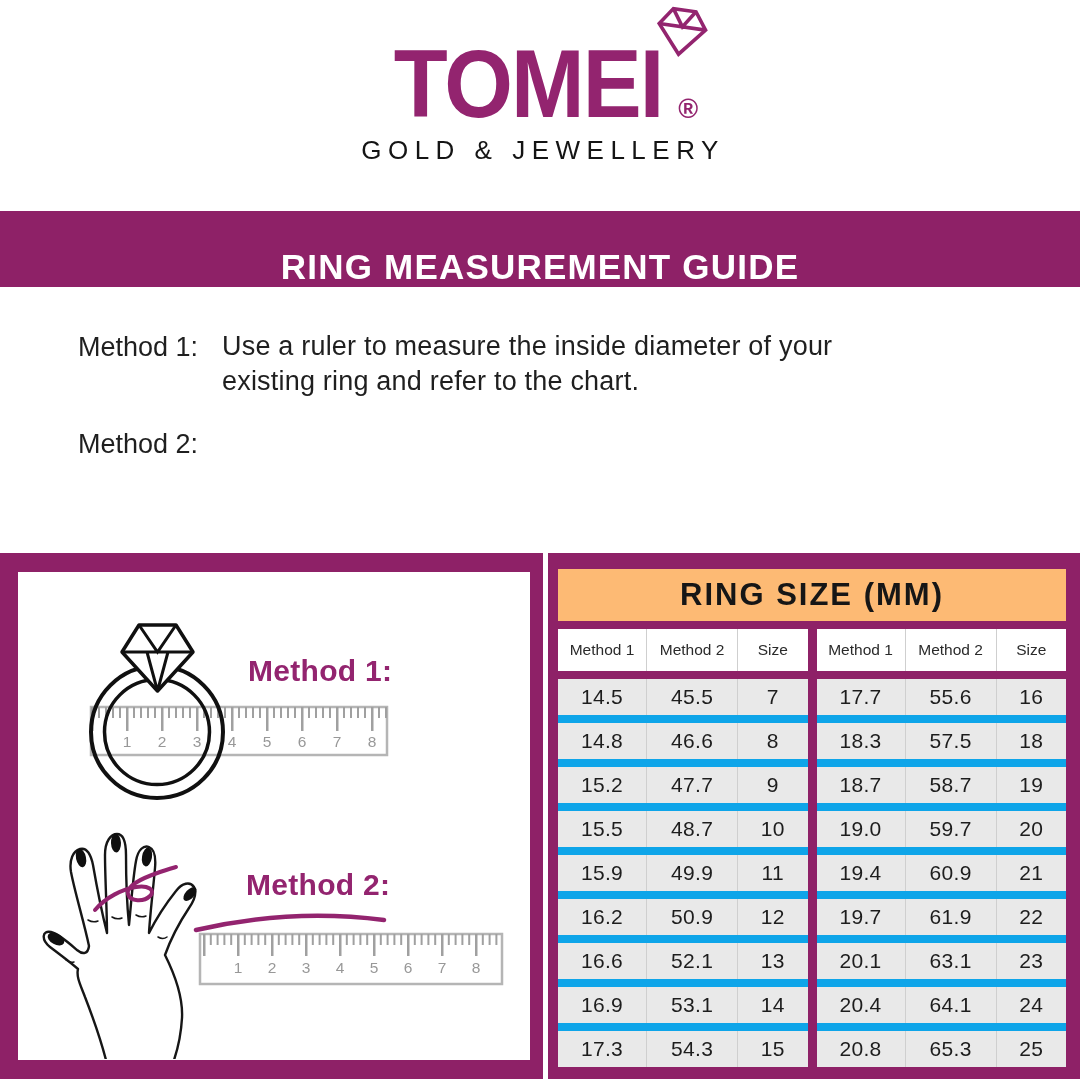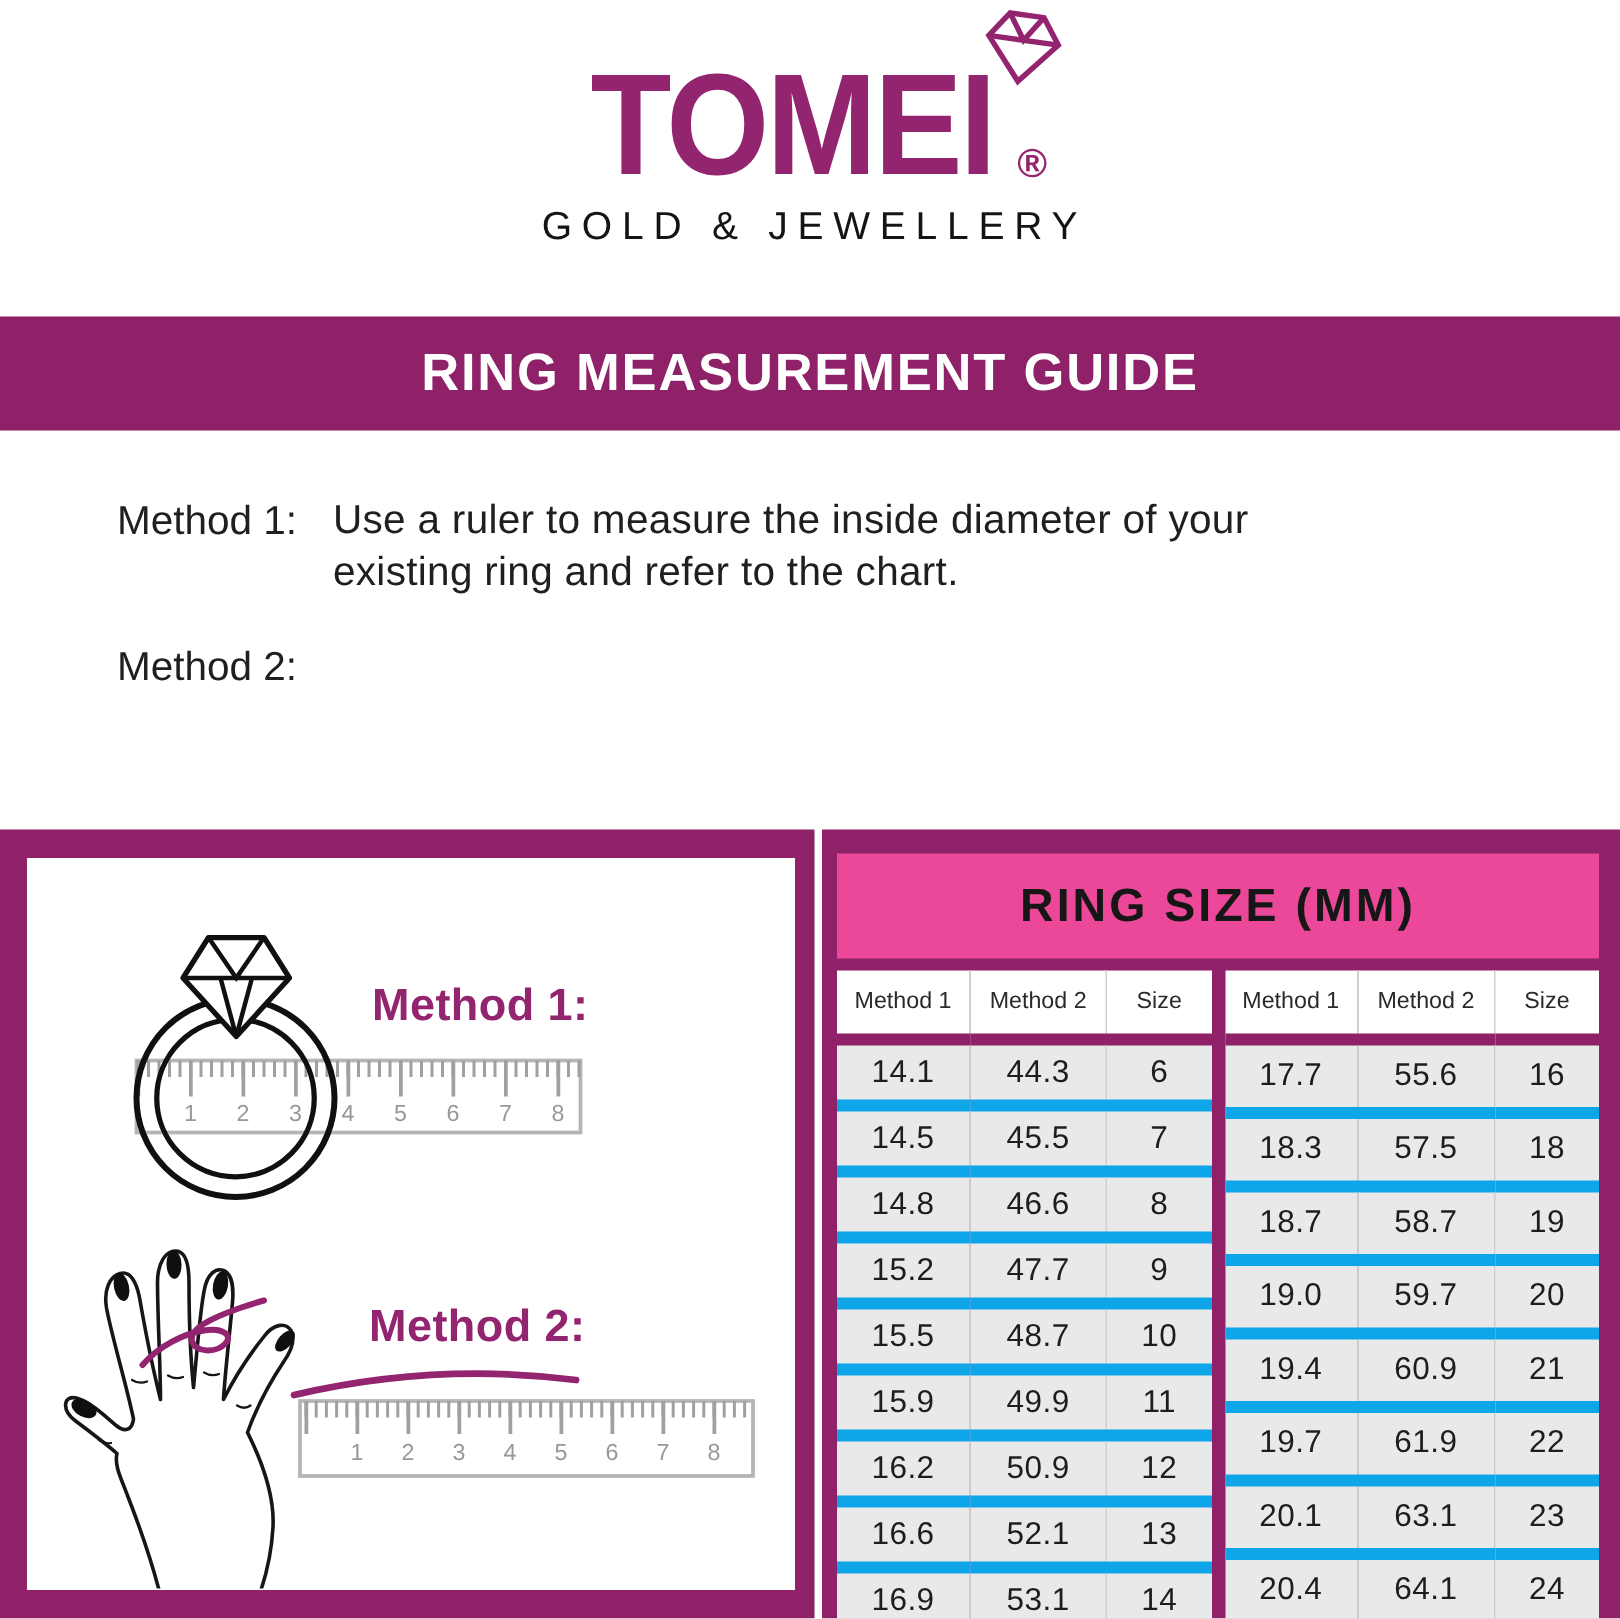--- a/index.html
+++ b/index.html
@@ -11,40 +11,40 @@
   
   .top{height:211px;display:flex;justify-content:center;align-items:flex-start;}
   .logo{position:relative;margin-top:46px;text-align:center;}
   .logo-line{display:flex;align-items:flex-end;justify-content:center;position:relative;}
   .logo-text{font-size:96px;font-weight:800;color:var(--brand_purple);line-height:.80;
              letter-spacing:-2px;transform:scaleX(.92);}
   .logo-reg{font-size:27px;font-weight:700;color:var(--brand_purple);margin-left:4px;line-height:1;}
   .logo-diamond{position:absolute;top:-42px;right:14px;width:62px;height:54px;}
   .logo-tagline{margin-top:12px;font-size:26px;letter-spacing:6.5px;color:#141414;padding-left:6px;}
   
-  .banner{height:76px;background:var(--frame_purple);display:flex;align-items:center;justify-content:center;}
+  .banner{height:76px;background:var(--frame_purple);display:flex;align-items:flex-end;justify-content:center;}
   .banner-title{color:#fff;font-size:35px;font-weight:700;letter-spacing:1.2px;}
   
   .instr{margin:42px 0 0 78px;}
   .instr-row{display:flex;margin-bottom:27px;color:#1f1f1f;}
   .instr-label{width:144px;flex:none;font-size:27px;line-height:36.5px;}
   .instr-text{white-space:pre-line;font-size:27px;line-height:35px;letter-spacing:.2px;}
   
   .bottom{position:absolute;left:0;top:553px;width:1080px;height:526px;display:flex;gap:5px;}
   .panel-left{width:543px;box-sizing:border-box;background:var(--frame_purple);
               padding:19px 13px 19px 18px;flex:none;}
   .panel-left-inner{width:100%;height:100%;background:#fff;position:relative;}
   .m-label{position:absolute;font-size:30px;font-weight:800;color:var(--brand_purple);letter-spacing:.3px;}
   #m1-label{left:230px;top:82px;}
   #m2-label{left:228px;top:296px;}
   .svg-abs{position:absolute;}
   
   .chart{flex:1;box-sizing:border-box;background:var(--frame_purple);
          padding:16px 14px 24px 10px;display:flex;flex-direction:column;}
-  .chart-title{background:#ec4899;height:70px;flex:none;display:flex;align-items:center;justify-content:center;
+  .chart-title{background:#fdba74;height:52px;flex:none;display:flex;align-items:center;justify-content:center;
                font-size:31px;font-weight:600;letter-spacing:2px;color:#161616;}
   .cols{flex:1;margin-top:8px;display:flex;gap:9px;}
   table.grp{border-collapse:collapse;flex:1;table-layout:fixed;width:50%;border-radius:25px;}
   table.grp th{background:#fff;font-size:15.5px;font-weight:500;color:#2a2a2a;height:40px;
                border-bottom:8px solid var(--frame_purple);text-align:center;}
   table.grp td{background:var(--row_gray);text-align:center;font-size:21px;color:#1d1d1d;
                height:34px;letter-spacing:.3px;}
   table.grp th+th,table.grp td+td{border-left:1.5px solid #cfcfcf;}
   table.grp tbody tr+tr td{border-top:8px solid #0ea5e9;}
   col.c1{width:35.5%;}col.c2{width:36.5%;}col.c3{width:28%;}
@@ -168,25 +168,20 @@
           </colgroup>
         <thead>
           <tr>
             <th>Method 1</th>
             <th>Method 2</th>
             <th>Size</th>
           </tr>
         </thead>
         <tbody>
 
-        <tr>
-            <td>14.1</td>
-            <td>44.3</td>
-            <td>6</td>
-          </tr>
             <tr>
             <td>14.5</td>
             <td>45.5</td>
             <td>7</td>
           </tr>
             <tr>
             <td>14.8</td>
             <td>46.6</td>
             <td>8</td>
           </tr>

